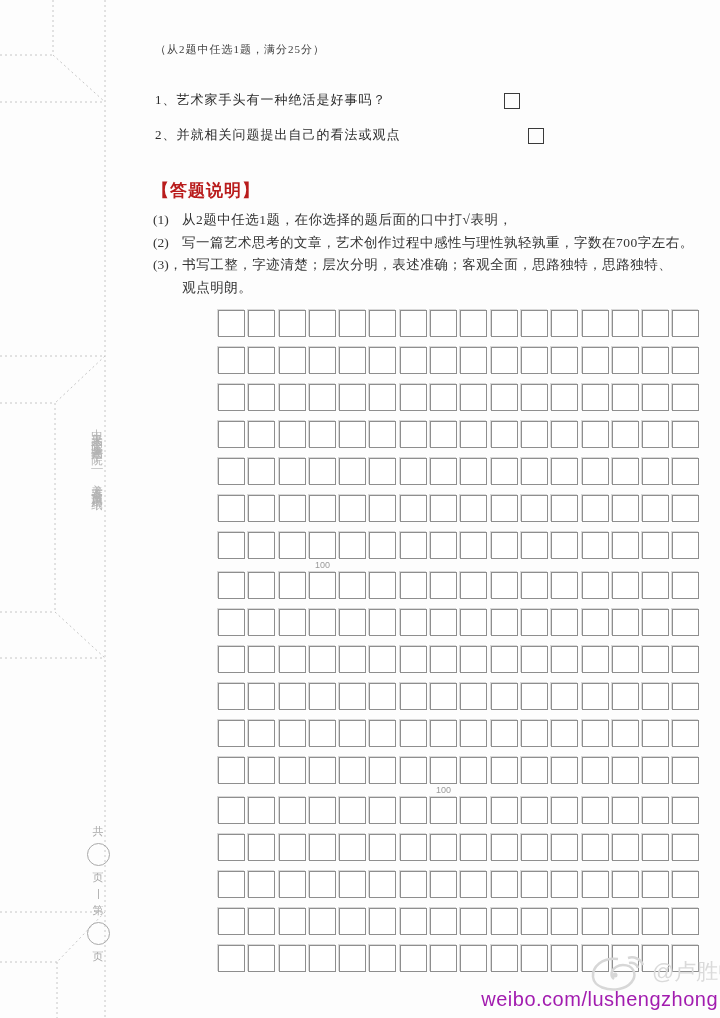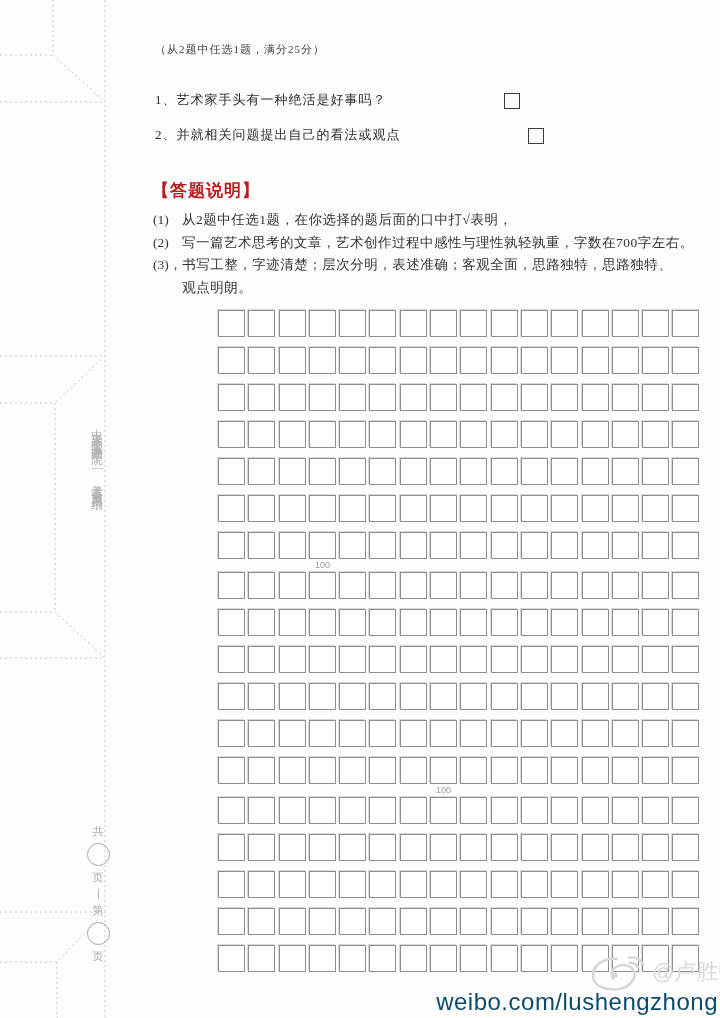--- a/index.html
+++ b/index.html
@@ -79,21 +79,21 @@
     position:absolute;top:0;width:27px;text-align:center;
     font-size:9px;line-height:13px;color:#9a9a9a;
     font-family:"Liberation Sans","DejaVu Sans",sans-serif;
   }
   .wm-logo{left:588px;top:951px;}
   .wm-handle{
     left:652px;top:957px;font-size:22px;color:#dadada;
     font-family:"Liberation Sans","DejaVu Sans",sans-serif;white-space:nowrap;
   }
   .wm-url{
-    right:2px;top:988px;font-size:24px;color:#0c4a6e;letter-spacing:0.5px;
+    right:2px;top:988px;font-size:20px;color:#a21caf;letter-spacing:0.5px;
     font-family:"Liberation Sans","DejaVu Sans",sans-serif;
   }
 </style>
 </head>
 <body>
 
 <svg id="fold-svg" width="720" height="1018">
   <g stroke="#c6c6c6" stroke-width="1" fill="none" stroke-dasharray="2 3">
     <line x1="105" y1="0" x2="105" y2="1018"></line>
     <line x1="53" y1="0" x2="53" y2="55"></line>

